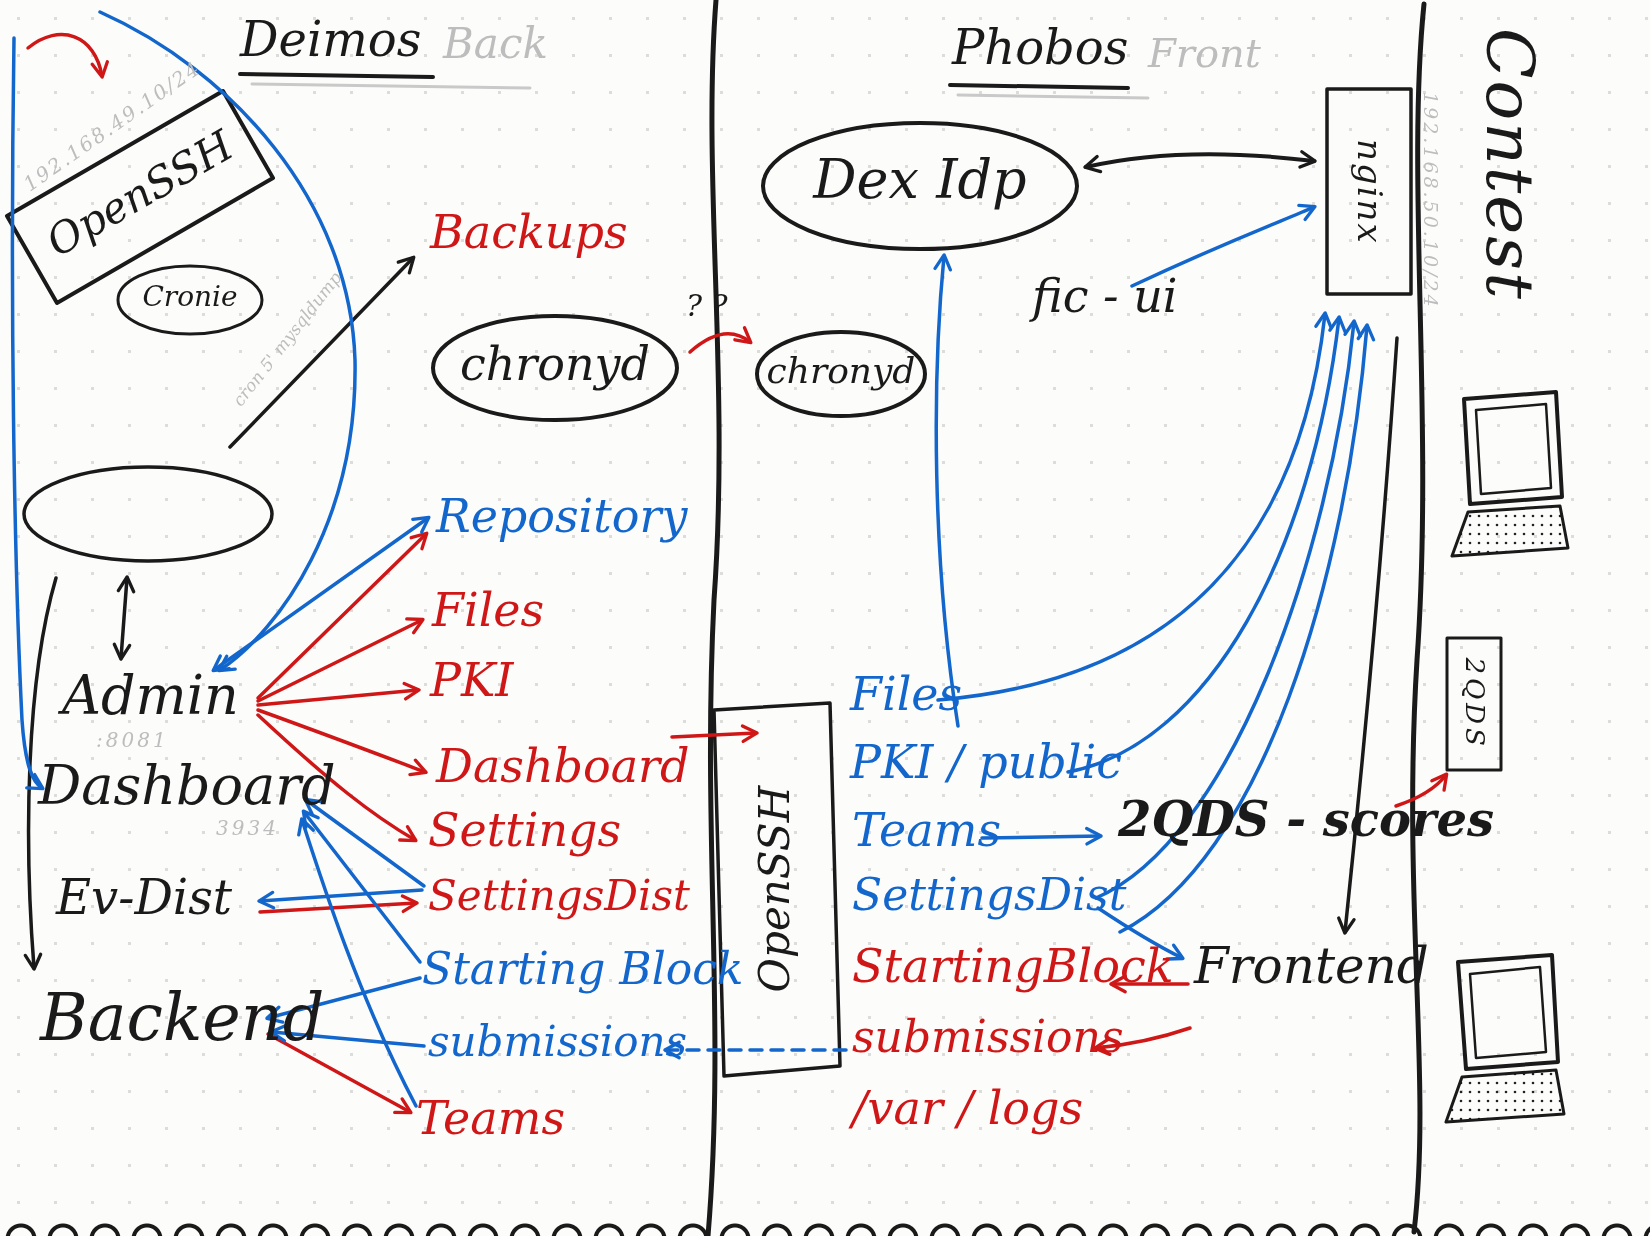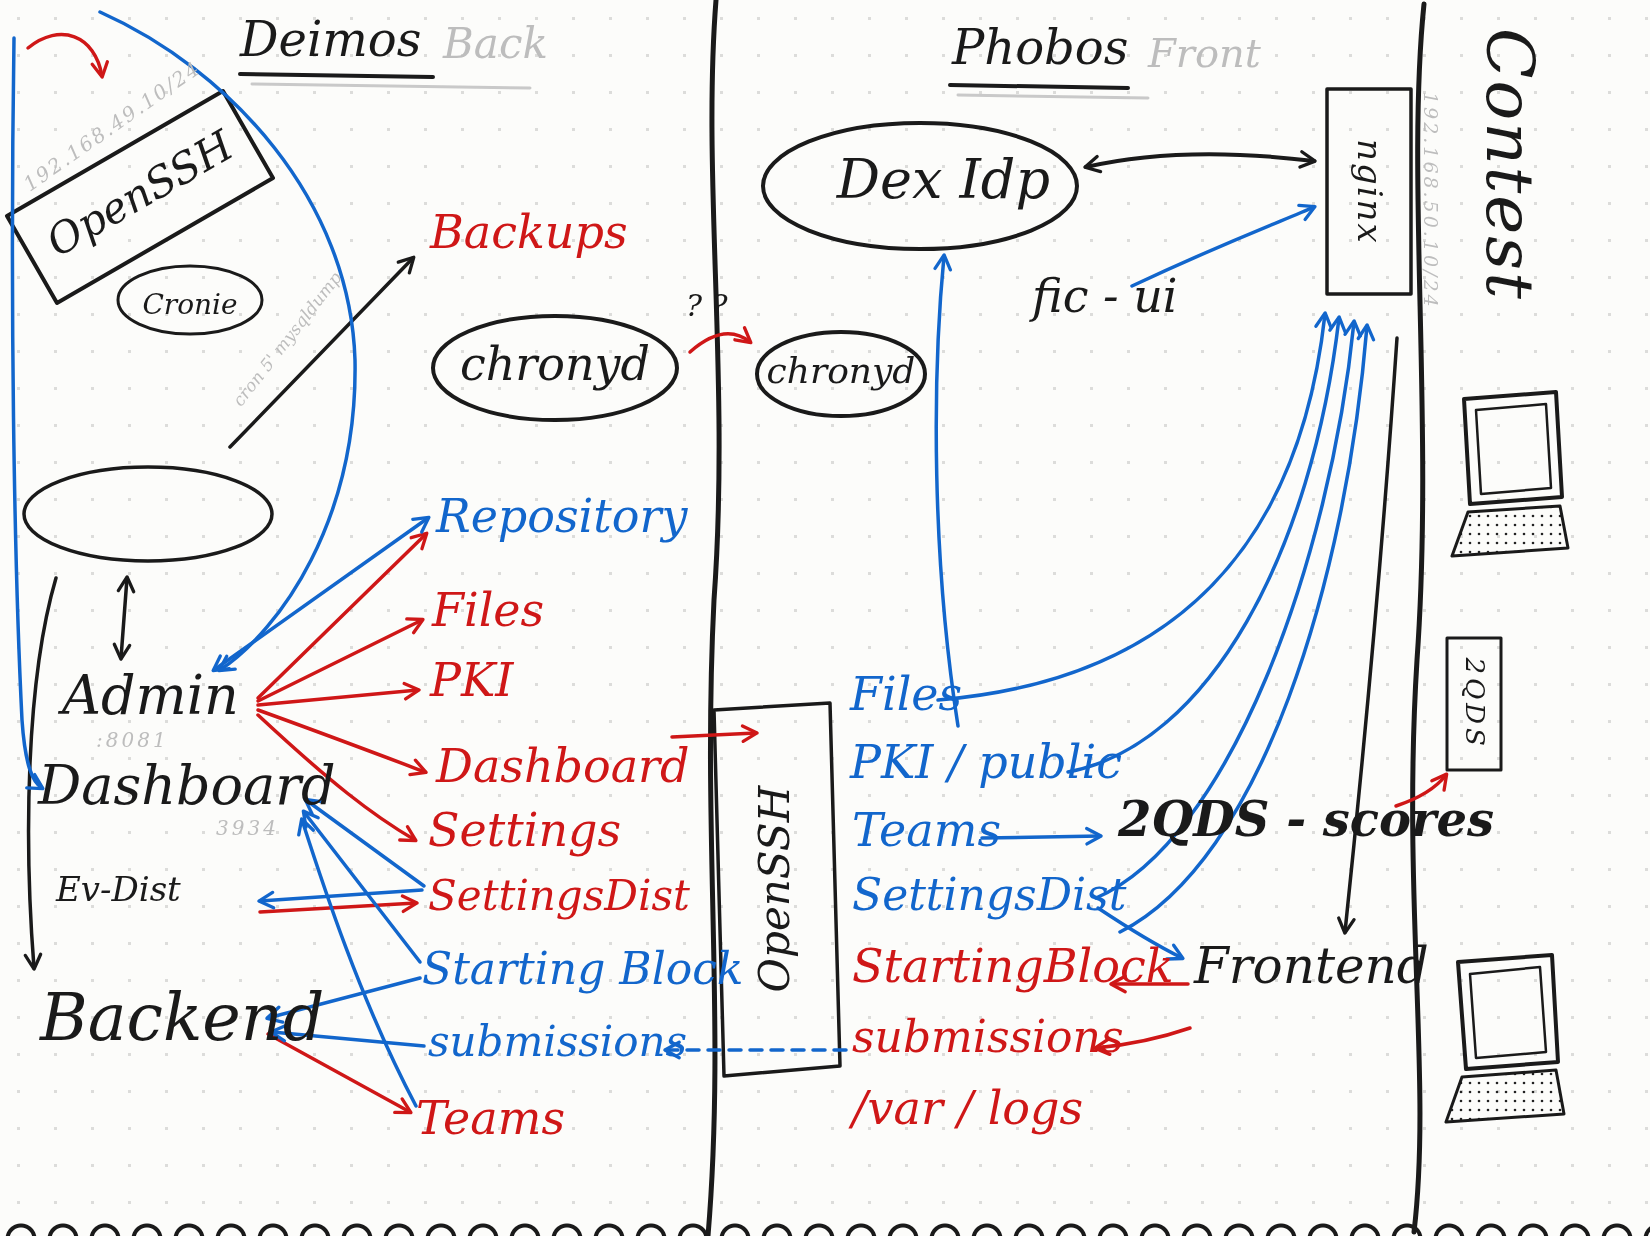--- a/index.html
+++ b/index.html
@@ -122,44 +122,44 @@
     <path d="M1120,932 C1262,860 1346,580 1367,326" marker-end="url(#ml)"></path>
     <path d="M982,838 L1100,836" marker-end="url(#ml)"></path>
     <path d="M1098,908 C1140,936 1162,948 1182,958" marker-end="url(#ml)"></path>
   </g>
 </svg>
 
 <div class="txt" style="left:240px;top:14px;font-size:48px;">Deimos</div>
 <div class="txt gray" style="left:443px;top:22px;font-size:42px;">Back</div>
 <div class="txt gray" style="left:20px;top:178px;font-size:20px;letter-spacing:2px;transform:rotate(-35deg);transform-origin:0 0;">192.168.49.10/24</div>
 <div class="txt center" style="left:30px;top:172px;width:220px;font-size:42px;transform:rotate(-30deg);">OpenSSH</div>
-<div class="txt center" style="left:125px;top:282px;width:130px;font-size:28px;margin-top:8px;">Cronie</div>
+<div class="txt center" style="left:125px;top:282px;width:130px;font-size:28px;">Cronie</div>
 <div class="txt red" style="left:430px;top:208px;font-size:46px;">Backups</div>
 <div class="txt gray" style="left:244px;top:392px;font-size:17px;transform:rotate(-52deg);transform-origin:0 100%;">cron 5' mysqldump</div>
 <div class="txt center" style="left:455px;top:340px;width:200px;font-size:46px;">chronyd</div>
 <div class="txt" style="left:62px;top:668px;font-size:54px;">Admin</div>
 <div class="txt gray" style="left:96px;top:730px;font-size:20px;letter-spacing:3px;">:8081</div>
 <div class="txt" style="left:38px;top:758px;font-size:54px;">Dashboard</div>
 <div class="txt gray" style="left:216px;top:818px;font-size:20px;letter-spacing:3px;">3934</div>
-<div class="txt" style="left:56px;top:872px;font-size:34px;">Ev-Dist</div>
+<div class="txt" style="left:56px;top:872px;font-size:48px;">Ev-Dist</div>
 <div class="txt" style="left:40px;top:984px;font-size:65px;">Backend</div>
 
 <div class="txt blue" style="left:436px;top:492px;font-size:46px;">Repository</div>
 <div class="txt red" style="left:432px;top:586px;font-size:46px;">Files</div>
 <div class="txt red" style="left:430px;top:656px;font-size:46px;">PKI</div>
 <div class="txt red" style="left:436px;top:742px;font-size:46px;">Dashboard</div>
 <div class="txt red" style="left:428px;top:806px;font-size:46px;">Settings</div>
 <div class="txt red" style="left:428px;top:874px;font-size:42px;">SettingsDist</div>
 <div class="txt blue" style="left:422px;top:946px;font-size:44px;">Starting Block</div>
 <div class="txt blue" style="left:428px;top:1020px;font-size:42px;">submissions</div>
 <div class="txt red" style="left:416px;top:1094px;font-size:46px;">Teams</div>
 
 <div class="txt" style="left:952px;top:22px;font-size:48px;">Phobos</div>
 <div class="txt gray" style="left:1148px;top:32px;font-size:40px;">Front</div>
-<div class="txt center" style="left:790px;top:152px;width:260px;font-size:54px;text-align:right;">Dex Idp</div>
+<div class="txt center" style="left:790px;top:152px;width:260px;font-size:54px;">Dex Idp</div>
 <div class="txt" style="left:686px;top:290px;font-size:30px;">? ?</div>
 <div class="txt center" style="left:766px;top:352px;width:150px;font-size:36px;">chronyd</div>
 <div class="txt" style="left:1032px;top:272px;font-size:46px;">fic - ui</div>
 <div class="vflex" style="left:1327px;top:89px;width:84px;height:205px;">
       <span class="txt" style="position:static;font-size:34px;transform:rotate(90deg);letter-spacing:2px;">nginx</span>
     </div>
 <div class="txt gray" style="left:1440px;top:92px;font-size:19px;letter-spacing:3px;transform:rotate(90deg);transform-origin:0 0;">192.168.50.10/24</div>
 <div class="vflex" style="left:716px;top:706px;width:118px;height:366px;">
       <span class="txt" style="position:static;font-size:42px;transform:rotate(-90deg);">OpenSSH</span>
     </div>

